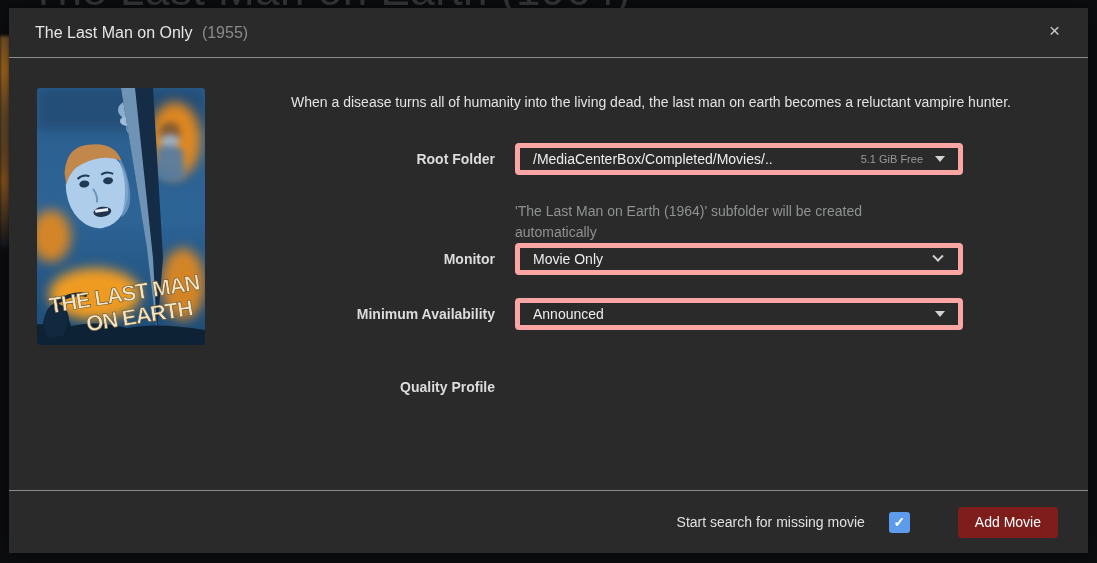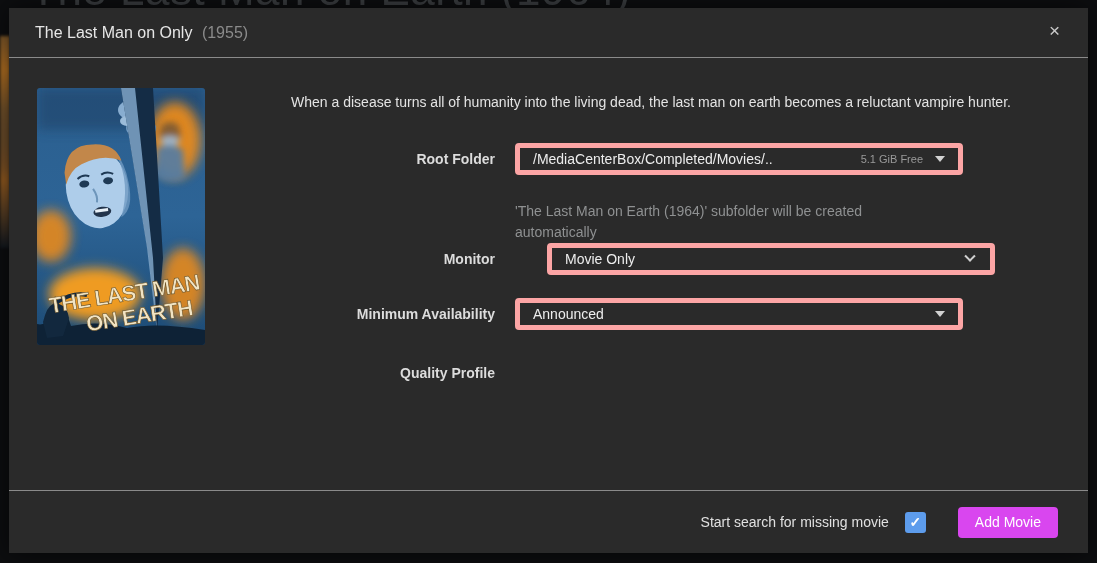--- a/index.html
+++ b/index.html
@@ -61,23 +61,23 @@
     width:486px; text-align:right;
     font-weight:bold; font-size:14px; color:#dcdcdc; line-height:32px;
   }
   .control {
     margin-left:20px; width:448px; height:32px;
     border:5px solid #fca5a5; border-radius:4px; background:#2a2a2a;
     display:flex; align-items:center; padding:0 13px;
     font-size:14px; color:#ededed; cursor:pointer;
   }
   .row-root         { top:135px; }
-  .row-monitor      { top:235px;gap:32px; }
+  .row-monitor      { top:235px; }
   .row-availability { top:290px; }
-  .row-quality      { top:349px; }
+  .row-quality      { top:363px; }
   .row-tags         { top:400px; }
 
   .helper {
     position:absolute; left:506px; top:193px; width:380px;
     font-size:14px; color:#8f9192; line-height:21px;
   }
   .free-space { margin-left:auto; color:#9a9a9a; font-size:11px; white-space:nowrap; }
   .caret-down {
     width:0; height:0; flex:0 0 auto;
     border-left:5px solid transparent; border-right:5px solid transparent;
@@ -90,30 +90,31 @@
     transform:rotate(45deg) translate(-2px,-2px);
   }
   .path-text { white-space:nowrap; overflow:hidden; }
 
   
   .modal-footer {
     position:absolute; left:0; right:0; bottom:0; height:63px;
     border-top:1px solid #8a8a8a;
     display:flex; align-items:center; justify-content:flex-end;
     padding:0 30px;
+    gap:8px;
   }
   .search-label { font-size:14px; color:#e0e0e0; }
   .checkbox {
     width:21px; height:21px; border-radius:3px; background:#5d9cec;
     margin-left:16px; display:flex; align-items:center; justify-content:center;
     color:#ffffff; font-size:14px; font-weight:bold; cursor:pointer;
   }
   .add-btn {
-    margin-left:32px; height:31px; padding:0 17px;
-    background:#d946ef; border:none; border-radius:4px;
+    margin-left:40px; height:31px; padding:0 17px;
+    background:#7f1d1d; border:none; border-radius:4px;
     color:#fff; font-size:14px; font-weight:500; cursor:pointer;
     font-family:inherit;
   }
 </style>
 </head>
 <body>
 
 <div class="stage">
 
   <div class="bg-title">The Last Man on Earth (1964)</div>

